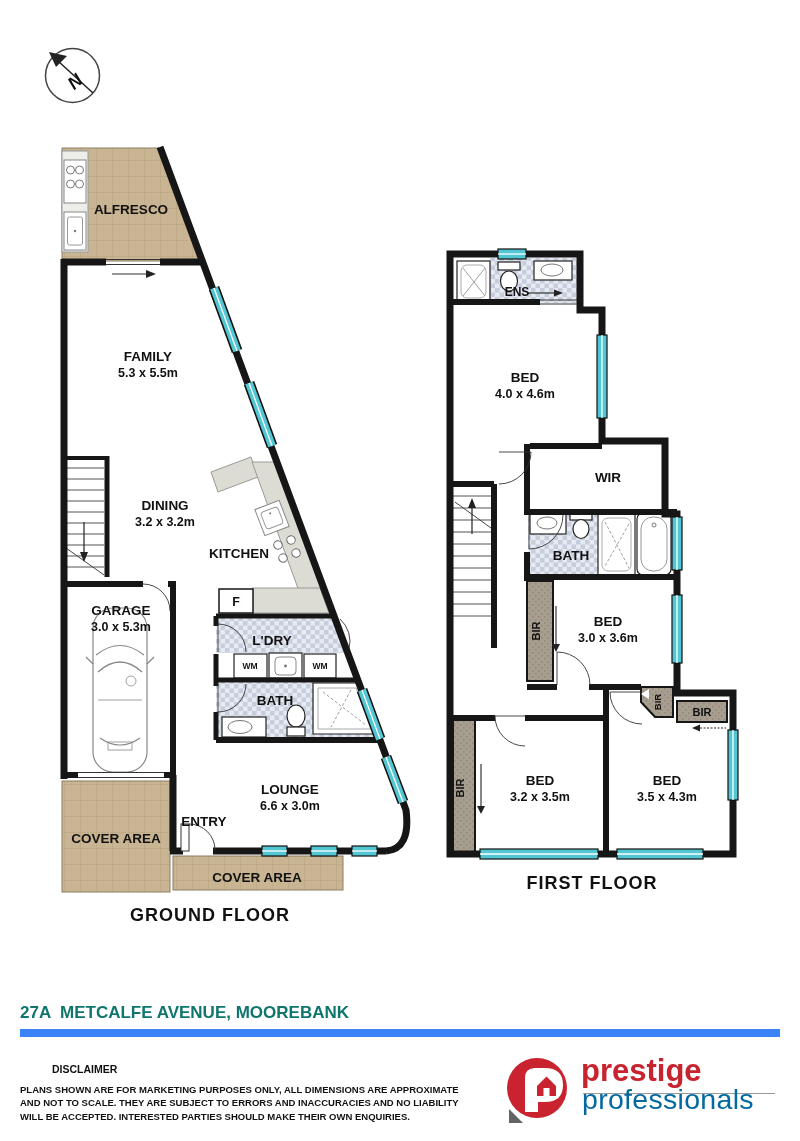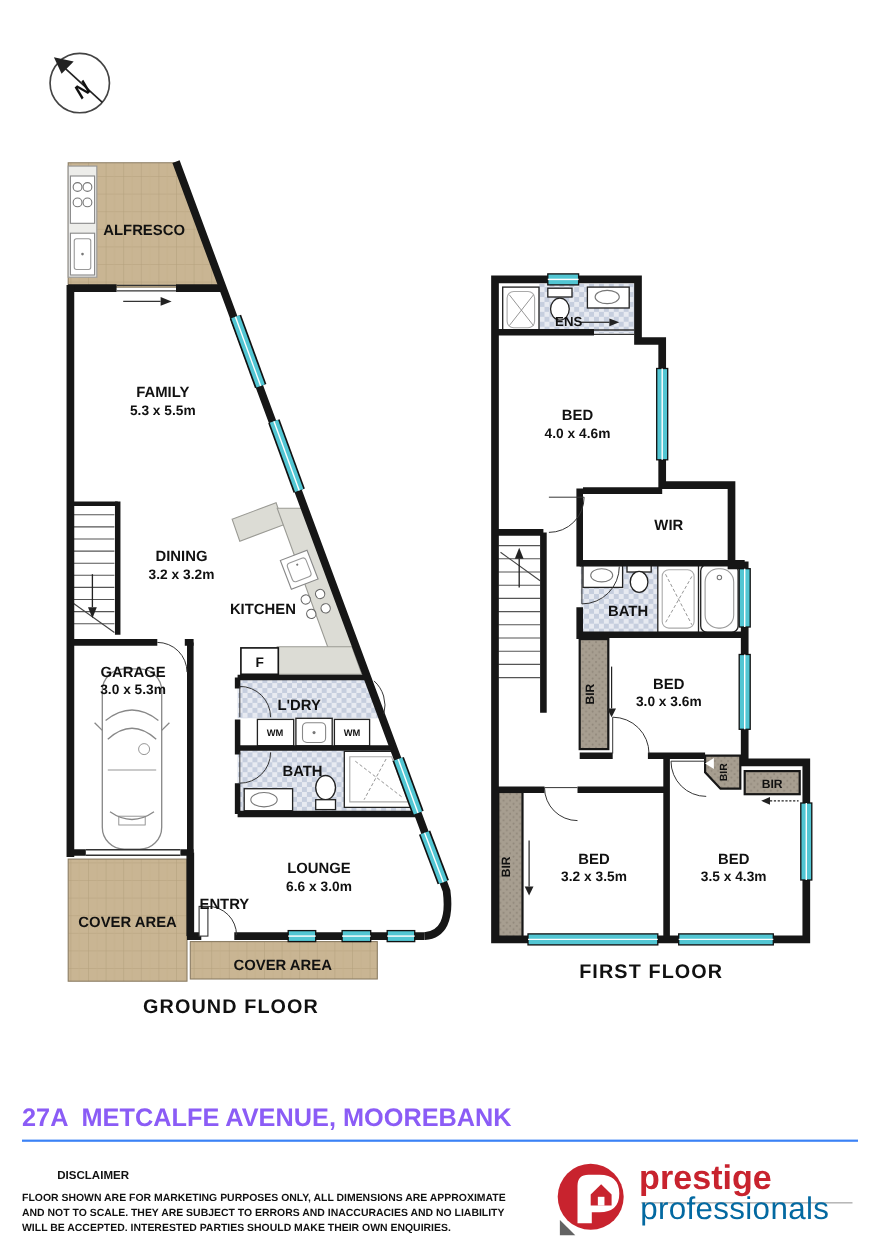--- a/index.html
+++ b/index.html
@@ -4,22 +4,22 @@
 <style>
   html,body{margin:0;padding:0;background:#fff;}
   #page{position:relative;width:800px;height:1141px;background:#fff;overflow:hidden;
         font-family:"Liberation Sans", sans-serif;}
   svg text{font-family:"Liberation Sans", sans-serif;fill:#111;}
   .room-name{font-size:13.5px;font-weight:bold;}
   .room-dims{font-size:12.5px;font-weight:bold;}
   .small-lab{font-size:11px;font-weight:bold;}
   .tiny-lab{font-size:8.5px;font-weight:bold;}
   .floor-title{font-size:18px;font-weight:bold;letter-spacing:1px;}
-  #address{position:absolute;left:20px;top:1003px;width:760px;font-size:23px;font-weight:bold;
-           color:#8b5cf6;white-space:pre;border-bottom:2px solid #3b82f6;padding-bottom:6px;}
+  #address{position:absolute;left:20px;top:1003px;width:760px;font-size:17px;font-weight:bold;
+           color:#0f766e;white-space:pre;border-bottom:8px solid #3b82f6;padding-bottom:6px;}
   #disclaimer-title{position:absolute;left:20px;top:1063px;font-size:10.5px;font-weight:bold;color:#111;padding-left:32px;}
   #disclaimer-body{position:absolute;left:20px;top:1083px;width:458px;font-size:9.5px;font-weight:bold;
                    color:#111;line-height:1.42;}
   #logo{position:absolute;left:503px;top:1053px;width:280px;height:75px;}
   #logo-mark{position:absolute;left:0;top:2px;}
   #logo-line1{position:absolute;left:78px;top:0px;font-size:31px;font-weight:bold;color:#c8232e;}
   #logo-divider{position:absolute;left:80px;top:40px;width:192px;height:1px;background:#9a9a9a;}
   #logo-line2{position:absolute;left:79px;top:30px;font-size:28.5px;font-weight:400;color:#0369a1;letter-spacing:0.3px;}
 </style>
 </head>
@@ -335,21 +335,21 @@
     <text class="room-dims" x="540" y="801" text-anchor="middle">3.2 x 3.5m</text>
     <text class="room-name" x="667" y="785" text-anchor="middle">BED</text>
     <text class="room-dims" x="667" y="801" text-anchor="middle">3.5 x 4.3m</text>
     <text class="floor-title" x="592" y="889" text-anchor="middle">FIRST FLOOR</text>
   </g>
 </svg>
 
   
   <div id="address">27A  METCALFE AVENUE, MOOREBANK</div>
   <div id="disclaimer-title">DISCLAIMER</div>
-  <div id="disclaimer-body">FLOOR SHOWN ARE FOR MARKETING PURPOSES ONLY, ALL DIMENSIONS ARE APPROXIMATE AND NOT TO SCALE. THEY ARE SUBJECT TO ERRORS AND INACCURACIES AND NO LIABILITY WILL BE ACCEPTED. INTERESTED PARTIES SHOULD MAKE THEIR OWN ENQUIRIES.</div>
+  <div id="disclaimer-body">PLANS SHOWN ARE FOR MARKETING PURPOSES ONLY, ALL DIMENSIONS ARE APPROXIMATE AND NOT TO SCALE. THEY ARE SUBJECT TO ERRORS AND INACCURACIES AND NO LIABILITY WILL BE ACCEPTED. INTERESTED PARTIES SHOULD MAKE THEIR OWN ENQUIRIES.</div>
 
   <div id="logo">
     <svg id="logo-mark" width="72" height="72" viewBox="0 0 72 72">
       <circle cx="34" cy="33" r="30" fill="#c8232e"></circle>
       <path d="M22,57 V23 Q22,13 32,13 L42,13 Q60,13 60,30 Q60,47 42,47 L35,47 V57 Z" fill="#fff"></path>
       <polygon points="34,31 43.5,21.5 53,31 53,41 34,41" fill="#c8232e"></polygon>
       <rect x="40.5" y="33" width="6" height="8" fill="#fff"></rect>
       <polygon points="6,54 20,68 6,68" fill="#636363"></polygon>
     </svg>
     <span id="logo-line1">prestige</span>

